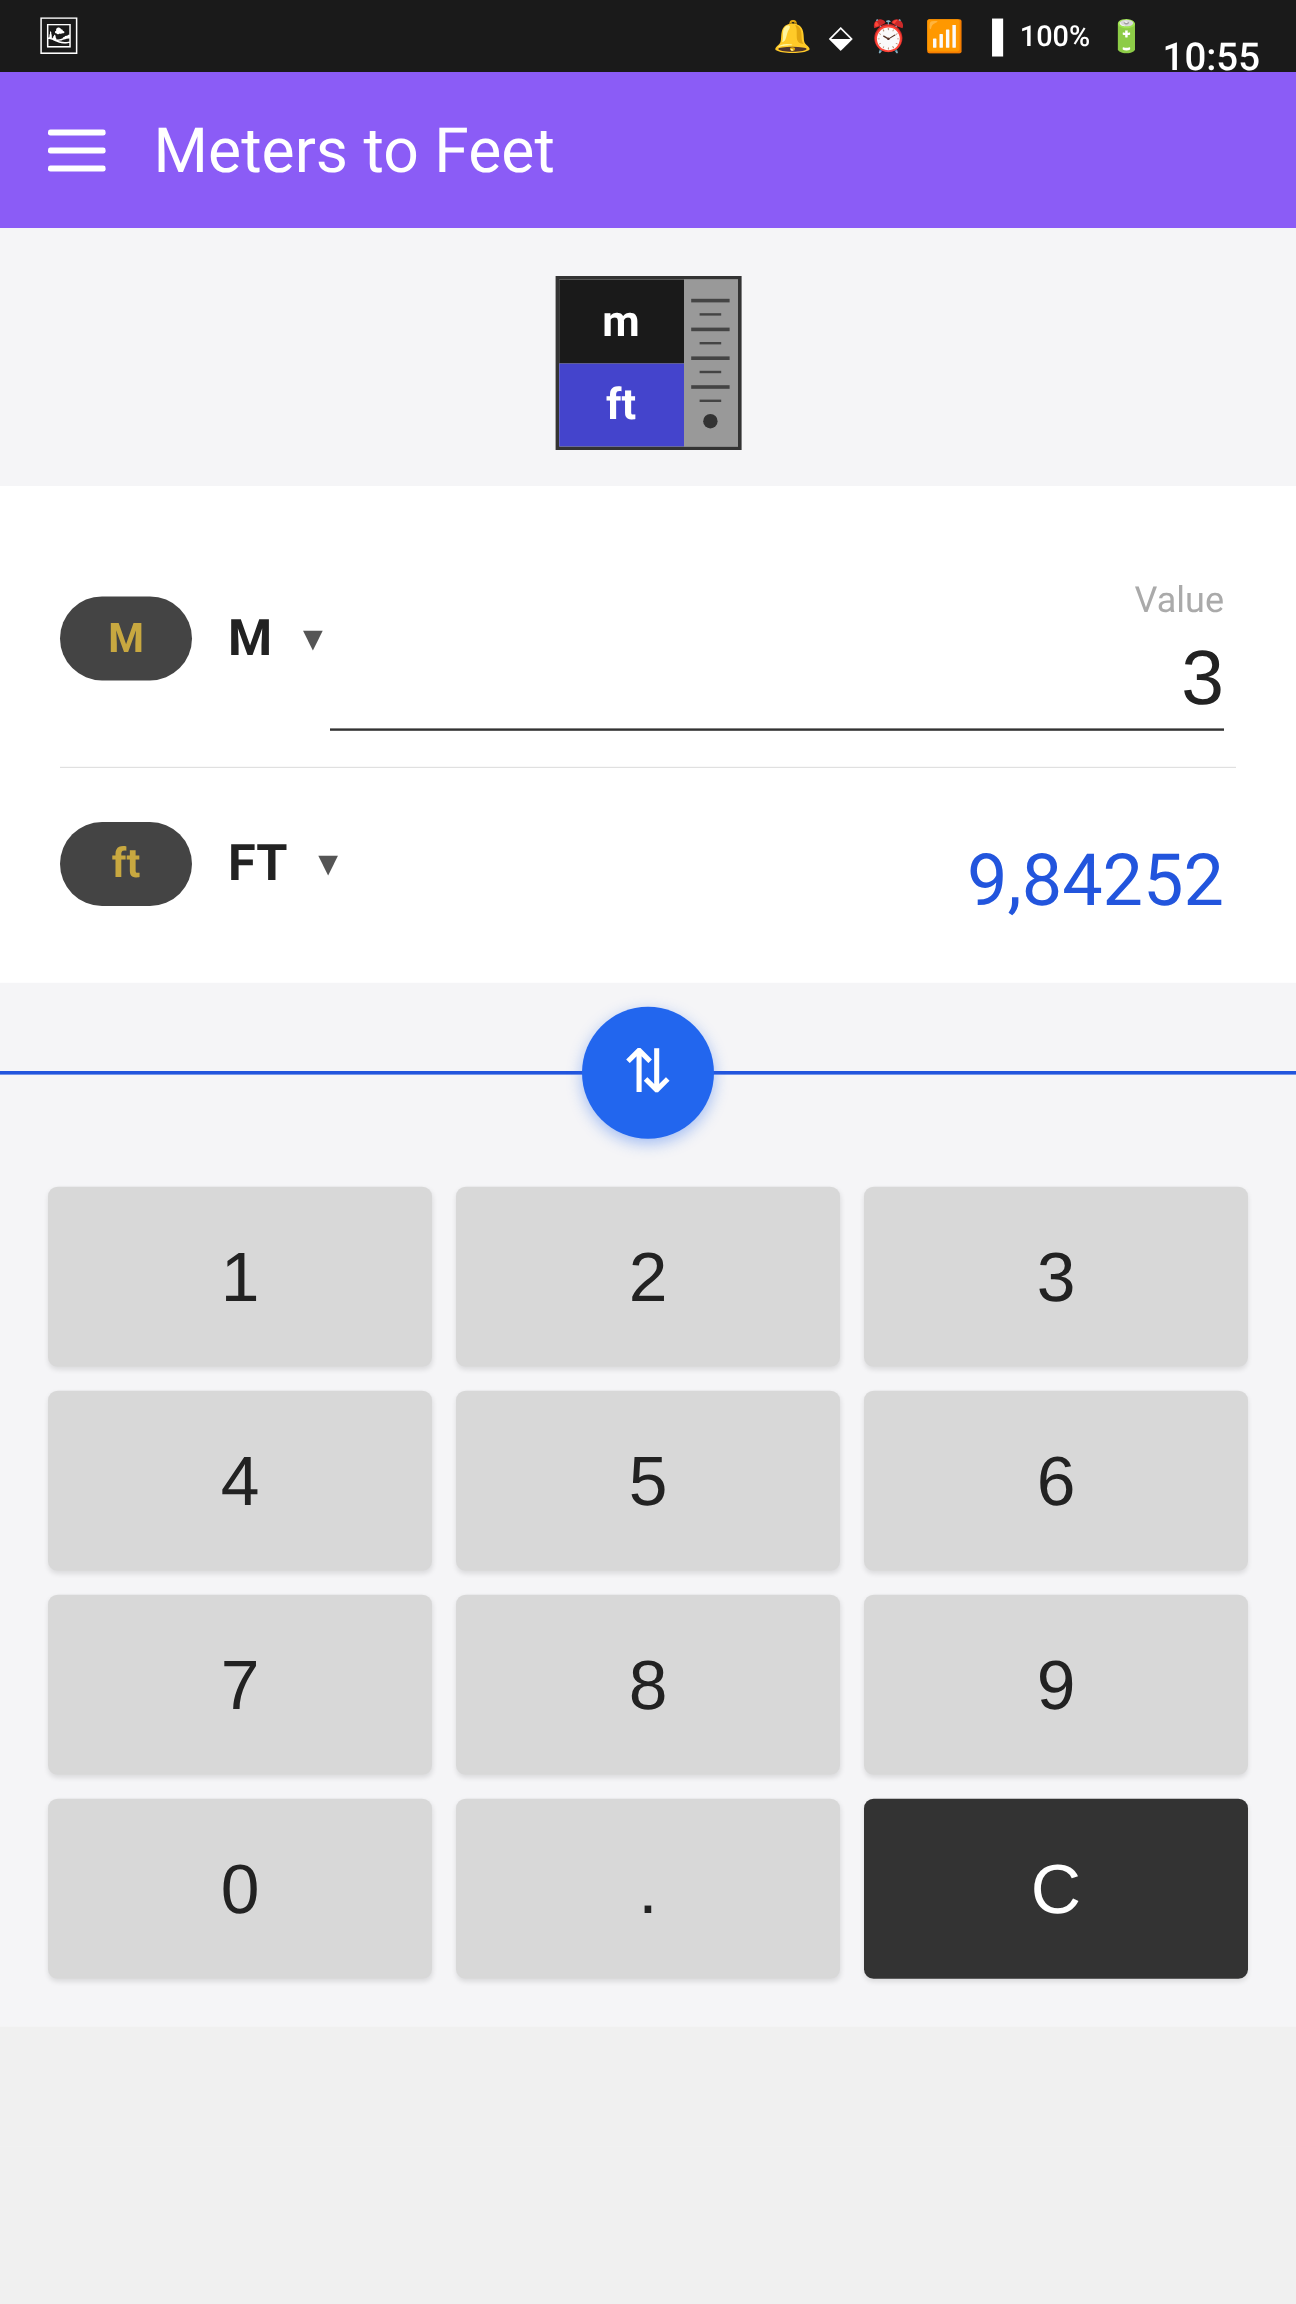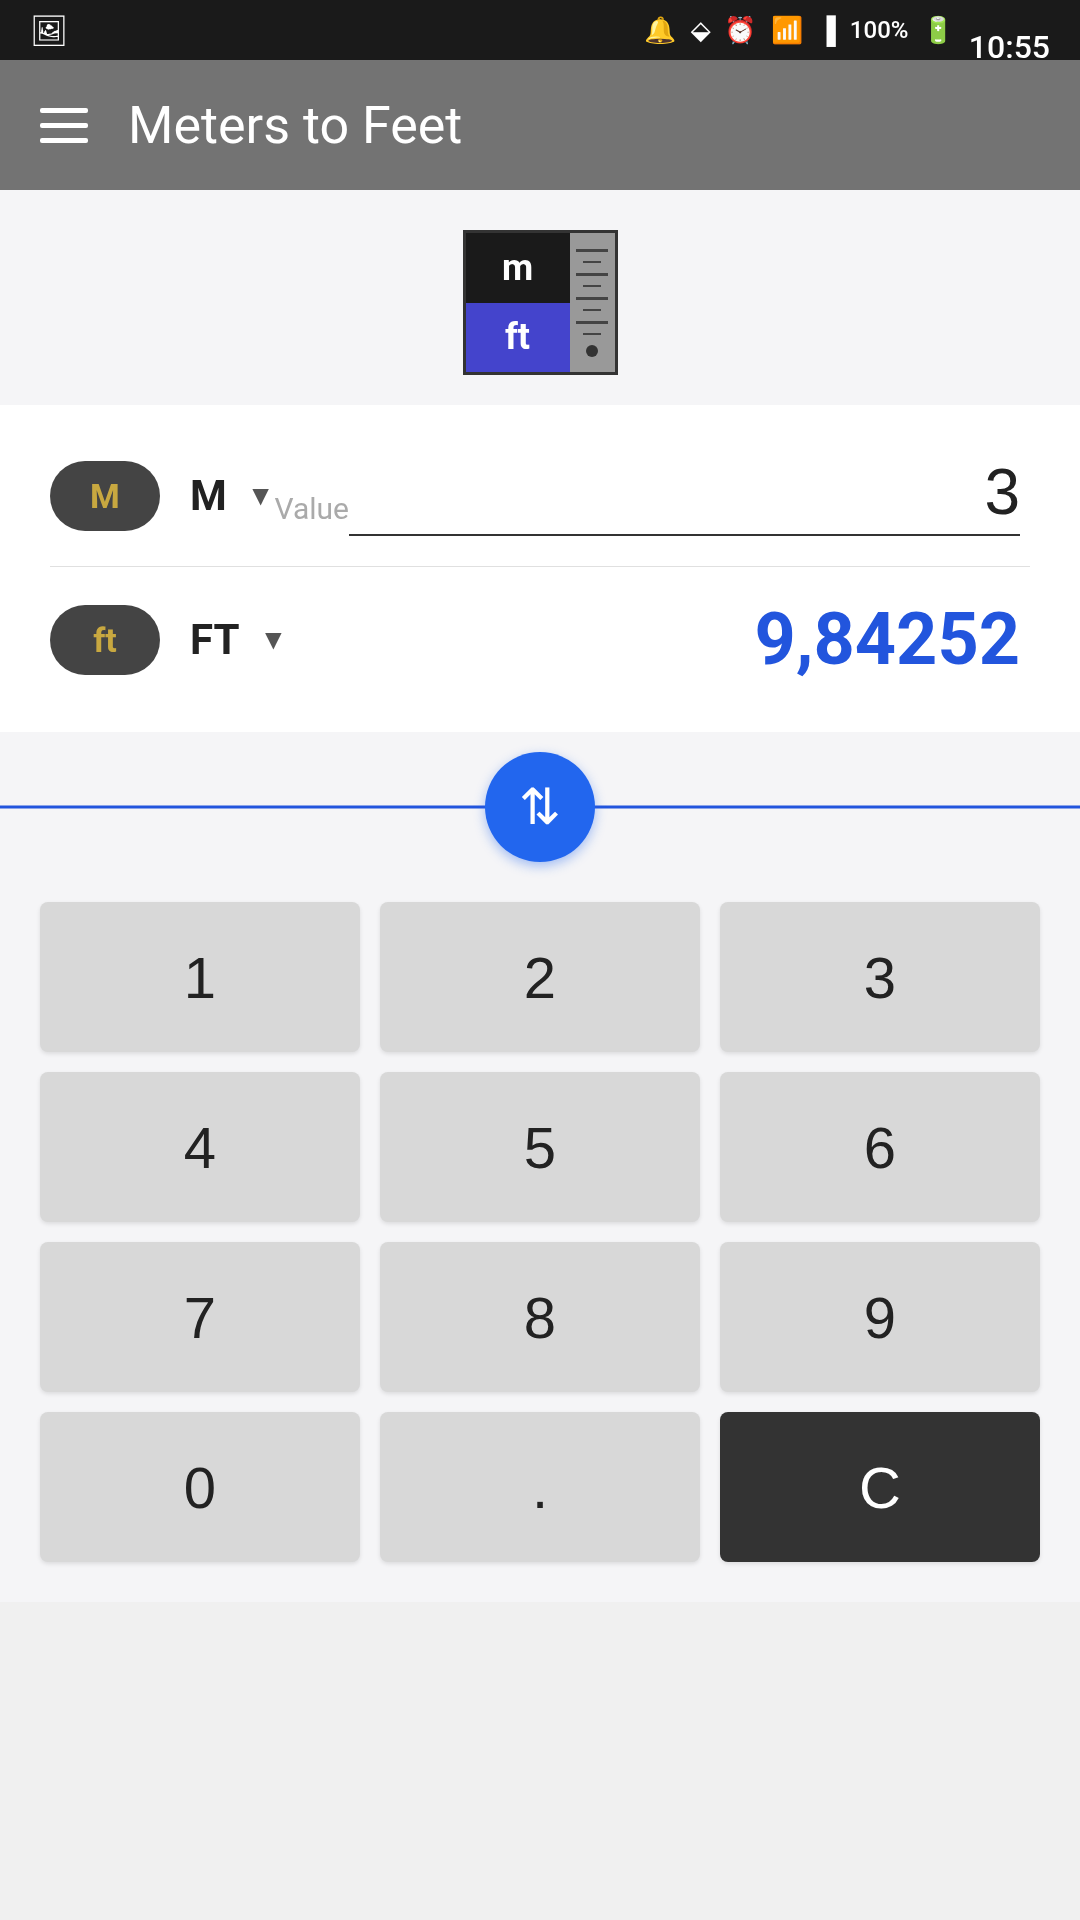--- a/index.html
+++ b/index.html
@@ -34,21 +34,21 @@
       gap: 14px;
       color: white;
       font-size: 28px;
       font-weight: 500;
     }
 
     
     .app-bar {
       width: 100%;
       height: 130px;
-      background: #737373;
+      background: #8b5cf6;
       display: flex;
       align-items: center;
       padding: 0 40px;
       gap: 40px;
     }
     .hamburger-icon {
       color: white;
       font-size: 48px;
       display: flex;
       flex-direction: column;
@@ -150,23 +150,24 @@
       margin-left: 20px;
       color: #555;
       font-size: 28px;
       cursor: pointer;
       flex-shrink: 0;
     }
 
     .value-area {
       flex: 1;
       display: flex;
-      flex-direction: row;
+      flex-direction: column;
       align-items: flex-end;
       padding-right: 10px;
+      margin-top: 28px;
     }
 
     .value-label {
       color: #aaa;
       font-size: 30px;
       margin-bottom: 10px;
     }
 
     .value-input {
       font-size: 64px;
@@ -174,22 +175,22 @@
       text-align: right;
       border: none;
       border-bottom: 2px solid #333;
       background: transparent;
       width: 100%;
       outline: none;
       padding-bottom: 5px;
     }
 
     .value-result {
-      font-size: 72px;
-      font-weight: 700;
+      font-size: 60px;
+      font-weight: 400;
       color: #2255dd;
       text-align: right;
       width: 100%;
     }
 
     
     .swap-divider {
       width: 100%;
       position: relative;
       display: flex;

